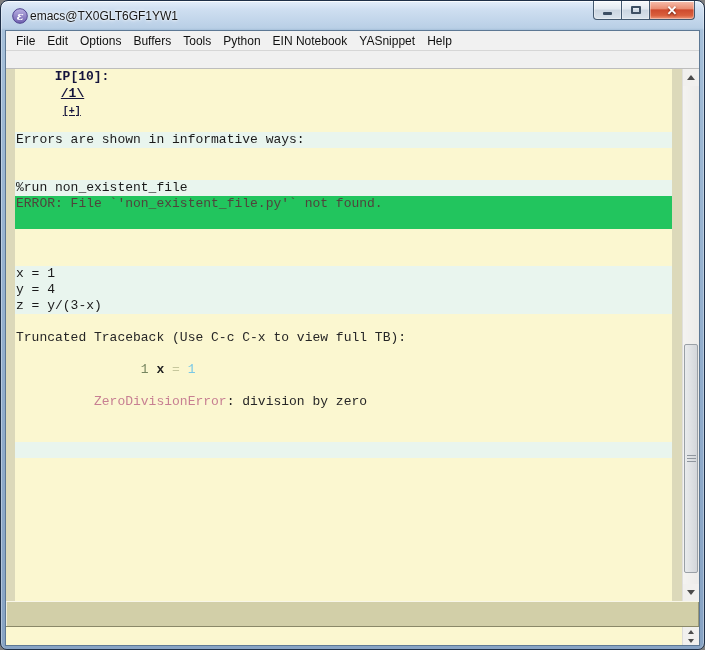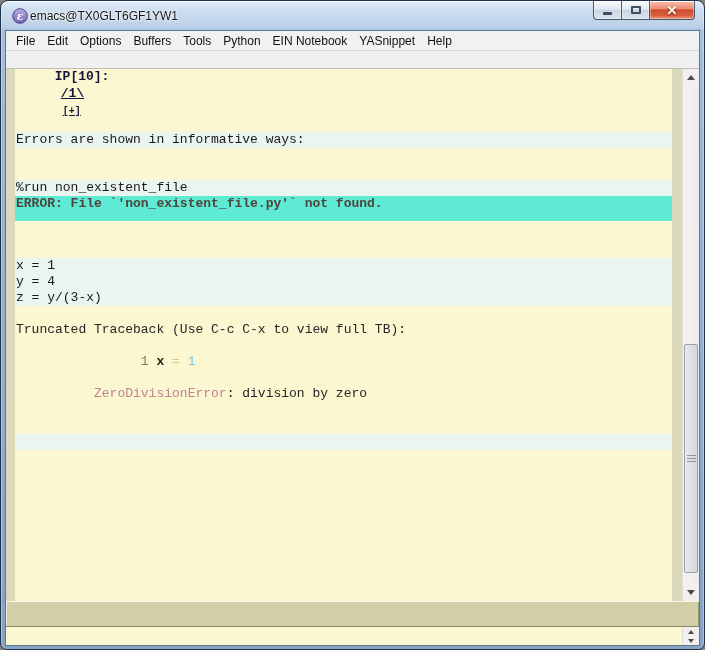--- a/index.html
+++ b/index.html
@@ -42,21 +42,21 @@
   .textarea{flex:1 1 auto;background:#fbf7d0;display:flex;flex-direction:column;overflow:hidden;font-size:13px;color:#262626;margin-top:47px;}
   .line{height:16px;line-height:16px;white-space:pre;padding-left:1px;}
   .blank16{height:16px;}
   .blank21{height:21px;}
   .blank32{height:32px;}
   .fill{flex:1 1 auto;background:#fbf7d0;}
   .celltype{display:inline-block;background:#e2e2e2;color:#3d3d3d;font-weight:bold;}
   .prompt{display:inline-block;background:#e2e2e2;color:#13138c;font-weight:bold;}
   .prompt-empty{display:inline-block;background:#e2e2e2;color:#32324e;font-weight:bold;}
   .inputline{background:#e9f5ee;color:#1a1a1a;}
-  .errorband{height:25px;line-height:16px;background:#5eead4;color:#50443c;white-space:pre;padding-left:1px;font-weight:bold;}
+  .errorband{height:33px;line-height:16px;background:#22c55e;color:#50443c;white-space:pre;padding-left:1px;}
   .tk-file{color:#2c3a36;}
   .tk-module{color:#9cd3cb;}
   .tk-num{color:#76855f;}
   .tk-var{color:#1f1f1f;font-weight:bold;}
   .tk-pale{color:#c6c79c;}
   .tk-val{color:#79c8e6;}
   .tk-arrow{color:#b4ba86;}
   .tk-cursor{background:#a3a39a;color:#dadace;}
   .tk-exc{color:#c77f92;}
 

